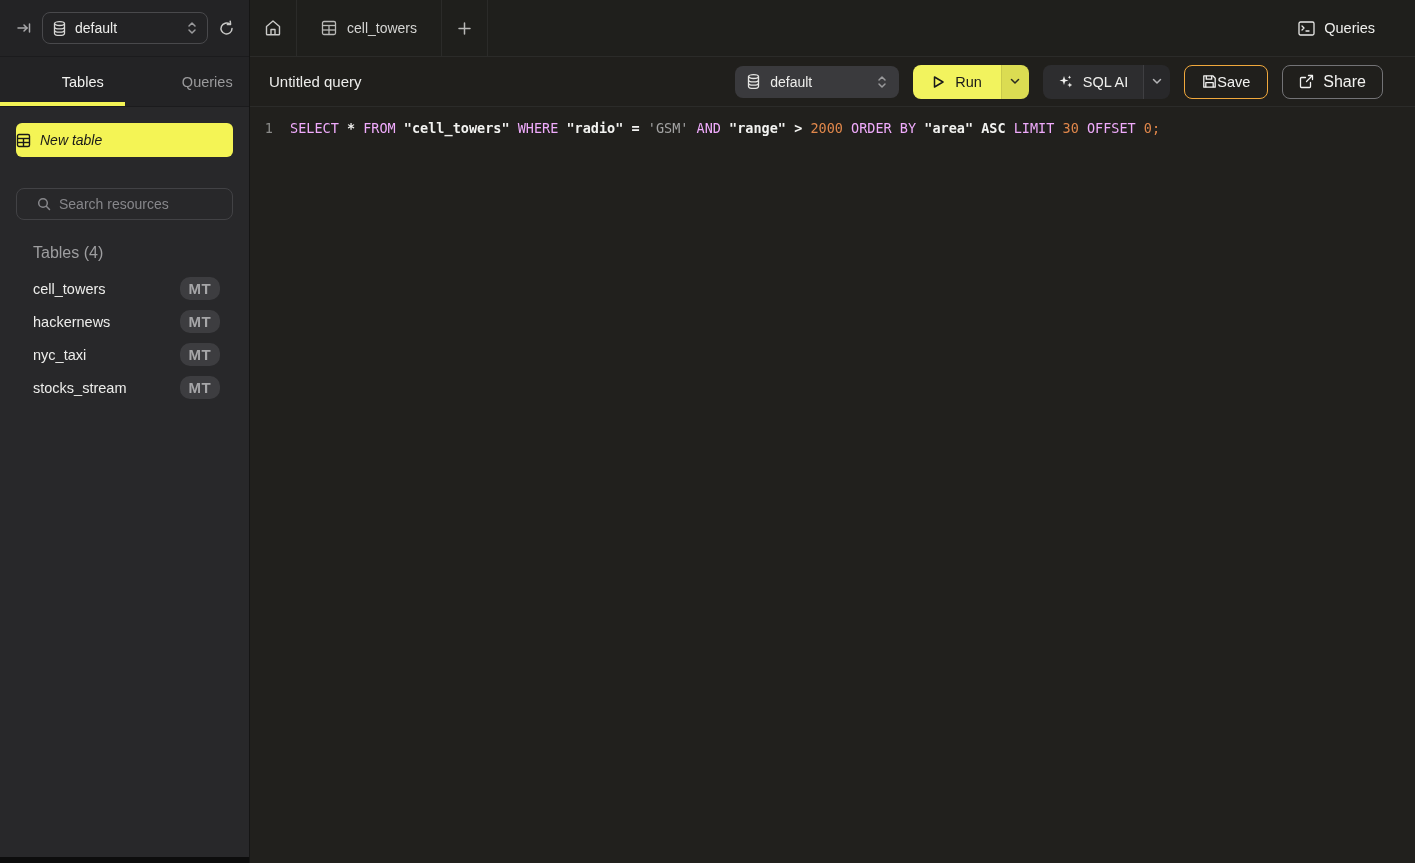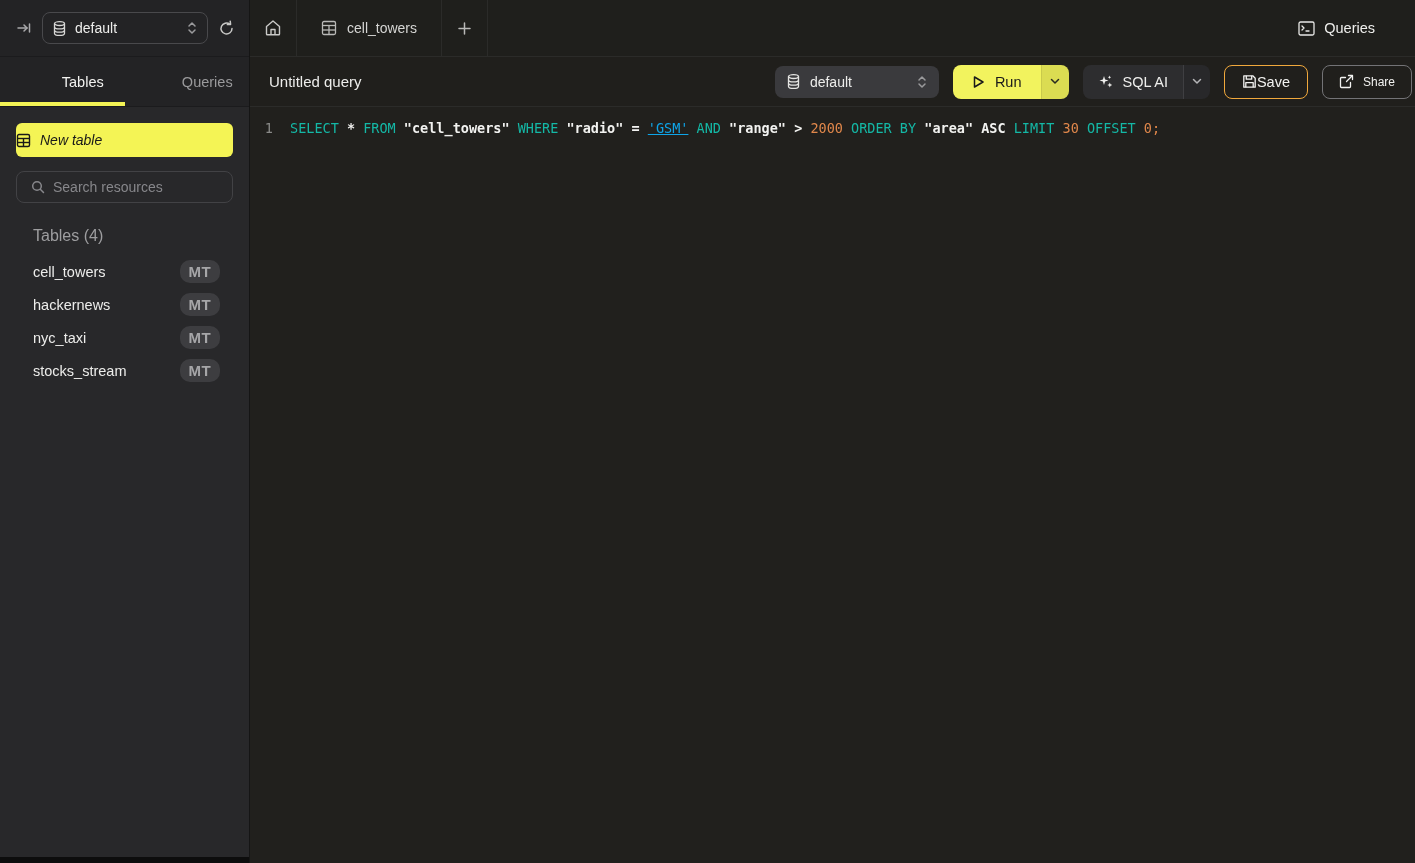--- a/index.html
+++ b/index.html
@@ -17,61 +17,61 @@
   .sidebar-header { height:57px; flex:none; display:flex; align-items:center; gap:10px; padding:0 14px 0 16px; background:#232325; border-bottom:1px solid #1B1B1D; }
   .icon-btn { background:none; border:none; color:#A9A9AB; display:flex; align-items:center; justify-content:center; cursor:pointer; padding:0; }
   .sb-select { flex:1; height:32px; display:flex; align-items:center; gap:9px; border:1px solid #49494C; border-radius:8px; padding:0 10px; background:transparent; color:#EDEDEB; font-size:14px; font-weight:500; cursor:pointer; }
   .sb-select .updown { margin-left:auto; }
   .sidebar-tabs { height:50px; flex:none; display:flex; background:#232325; border-bottom:1px solid #1B1B1D; }
   .sb-tab { flex:1; display:flex; align-items:center; justify-content:center; font-size:14.5px; color:#9A9A9C; position:relative; cursor:pointer; background:none; border:none; font-family:inherit;padding-left:41px; }
   .sb-tab.active { color:#F2F2F0; font-weight:500; }
   .sb-tab.active::after { content:''; position:absolute; left:0; right:0; bottom:0; height:4px; background:#F3F355; }
   .sidebar-body { flex:1; padding:16px 16px 0 16px; }
   .new-table-btn { width:100%; height:34px; background:#F4F455; border:none; border-radius:6px; color:#191919; font-size:14px; font-weight:500; font-family:inherit; display:flex; align-items:center; justify-content:flex-start; gap:9px; cursor:pointer;font-style:italic; }
-  .search-box { margin-top:14px; height:32px; border:1px solid #424245; border-radius:8px; display:flex; align-items:center; gap:8px; padding:0 14px; }
+  .search-box { margin-top:31px; height:32px; border:1px solid #424245; border-radius:8px; display:flex; align-items:center; gap:8px; padding:0 20px; }
   .search-box input { flex:1; background:transparent; border:none; outline:none; color:#DDDDDB; font-size:14px; font-family:inherit; }
   .search-box input::placeholder { color:#87878B; }
   .section-label { margin-top:24px; padding-left:17px; font-size:16px; color:#9E9EA0; }
   .table-list { margin-top:10px; }
   .table-row { height:33px; display:flex; align-items:center; justify-content:space-between; padding:0 13px 0 17px; cursor:pointer; border-radius:6px; }
   .table-row .tname { font-size:14.5px; color:#EDEDEB; }
   .badge { background:#3D3D40; color:#A6A6A8; font-size:15px; font-weight:bold; letter-spacing:.4px; border-radius:10px; padding:3px 9px; }
   .sidebar-footer { height:6px; flex:none; background:#0D0D0D; }
 
   
   .main { flex:1; display:flex; flex-direction:column; min-width:0; }
   .tabbar { height:57px; flex:none; display:flex; align-items:stretch; background:#1F1F1C; border-bottom:1px solid #2B2B29; }
   .tab-home { width:47px; flex:none; display:flex; align-items:center; justify-content:center; border-right:1px solid #2B2B29; background:none; border-top:none; border-bottom:none; border-left:none; color:#C9C9C7; cursor:pointer; }
   .tab { display:flex; align-items:center; gap:10px; padding:0 24px; border-right:1px solid #2B2B29; color:#D6D6D4; font-size:14px; cursor:pointer; background:none; border-top:none; border-bottom:none; border-left:none; font-family:inherit; }
   .tab.active { background:#2A2A27; color:#F2F2F0; font-weight:500; }
   .dirty-dot { width:10px; height:10px; border-radius:50%; background:#F2A583; margin-left:12px; }
   .tab-add { width:46px; flex:none; display:flex; align-items:center; justify-content:center; color:#B9B9B7; background:none; border:none; cursor:pointer; border-right:1px solid #2B2B29; }
   .tabbar-spacer { flex:1; }
   .queries-btn { display:flex; align-items:center; gap:9px; padding:0 40px 0 20px; color:#EFEFED; font-size:14.5px; font-weight:500; background:none; border:none; cursor:pointer; font-family:inherit; }
 
-  .toolbar { height:50px; flex:none; display:flex; align-items:center; background:#201F1C; border-bottom:1px solid #2B2B29; padding:0 3px 0 19px; }
+  .toolbar { height:50px; flex:none; display:flex; align-items:center; background:#201F1C; border-bottom:1px solid #2B2B29; padding:0 32px 0 19px; }
   .toolbar-title { font-size:15px; color:#EDEDEB; font-weight:400; }
   .toolbar-right { margin-left:auto; display:flex; align-items:center; gap:14px; }
   .tb-select { width:164px; height:32px; background:#3A3A3D; border:none; border-radius:8px; display:flex; align-items:center; gap:10px; padding:0 12px; color:#EDEDEB; font-size:14px; font-weight:500; cursor:pointer; font-family:inherit; }
   .tb-select .updown { margin-left:auto; }
   .split-btn { height:34px; display:flex; border-radius:8px; overflow:hidden;justify-content:center; }
   .run-main { display:flex; align-items:center; gap:10px; padding:0 19px; background:#F2F35E; color:#1A1A1A; font-size:14.5px; font-weight:500; border:none; cursor:pointer; font-family:inherit; }
   .run-caret { width:28px; display:flex; align-items:center; justify-content:center; background:#DBDC52; border:none; border-left:1px solid #C9CA4B; color:#2A2A20; cursor:pointer; }
   .ai-main { display:flex; align-items:center; gap:9px; padding:0 15px; background:#2D2D2F; color:#EFEFED; font-size:14.5px; font-weight:500; border:none; cursor:pointer; font-family:inherit; }
   .ai-caret { width:27px; display:flex; align-items:center; justify-content:center; background:#28282A; border:none; border-left:1px solid #3F3F42; color:#B5B5B7; cursor:pointer; }
   .save-btn { height:34px; display:flex; align-items:center; gap:0; padding:0 17px; background:transparent; border:1.5px solid #F0A83C; border-radius:8px; color:#F2F2F0; font-size:14.5px; font-weight:500; cursor:pointer; font-family:inherit; }
-  .share-btn { height:34px; display:flex; align-items:center; gap:9px; padding:0 16px; background:transparent; border:1px solid #737376; border-radius:8px; color:#F2F2F0; font-size:12px; font-weight:500; cursor:pointer; font-family:inherit; }
+  .share-btn { height:34px; display:flex; align-items:center; gap:9px; padding:0 16px; background:transparent; border:1px solid #737376; border-radius:8px; color:#F2F2F0; font-size:16px; font-weight:500; cursor:pointer; font-family:inherit; }
 
   .editor { flex:1; background:#21201D; padding-top:11px; font-family:"DejaVu Sans Mono", monospace; font-size:13.5px; cursor:text; }
   .code-line { display:flex; align-items:center; height:20px; }
   .ln { width:23px; flex:none; text-align:right; color:#8A8A88; }
   .code-content { margin-left:17px; white-space:pre; }
-  .tk-kw    { color:#14b8a6; }
+  .tk-kw    { color:#f0abfc; }
   .tk-ident { color:#F2F2F0; font-weight:bold; }
-  .tk-str   { color:#0ea5e9;text-decoration:underline; }
+  .tk-str   { color:#a3a3a3; }
   .tk-num   { color:#E0874B; }
 
   svg { display:block; }
 </style>
 </head>
 <body>
 
 <div class="app">
 
   <aside class="sidebar">

